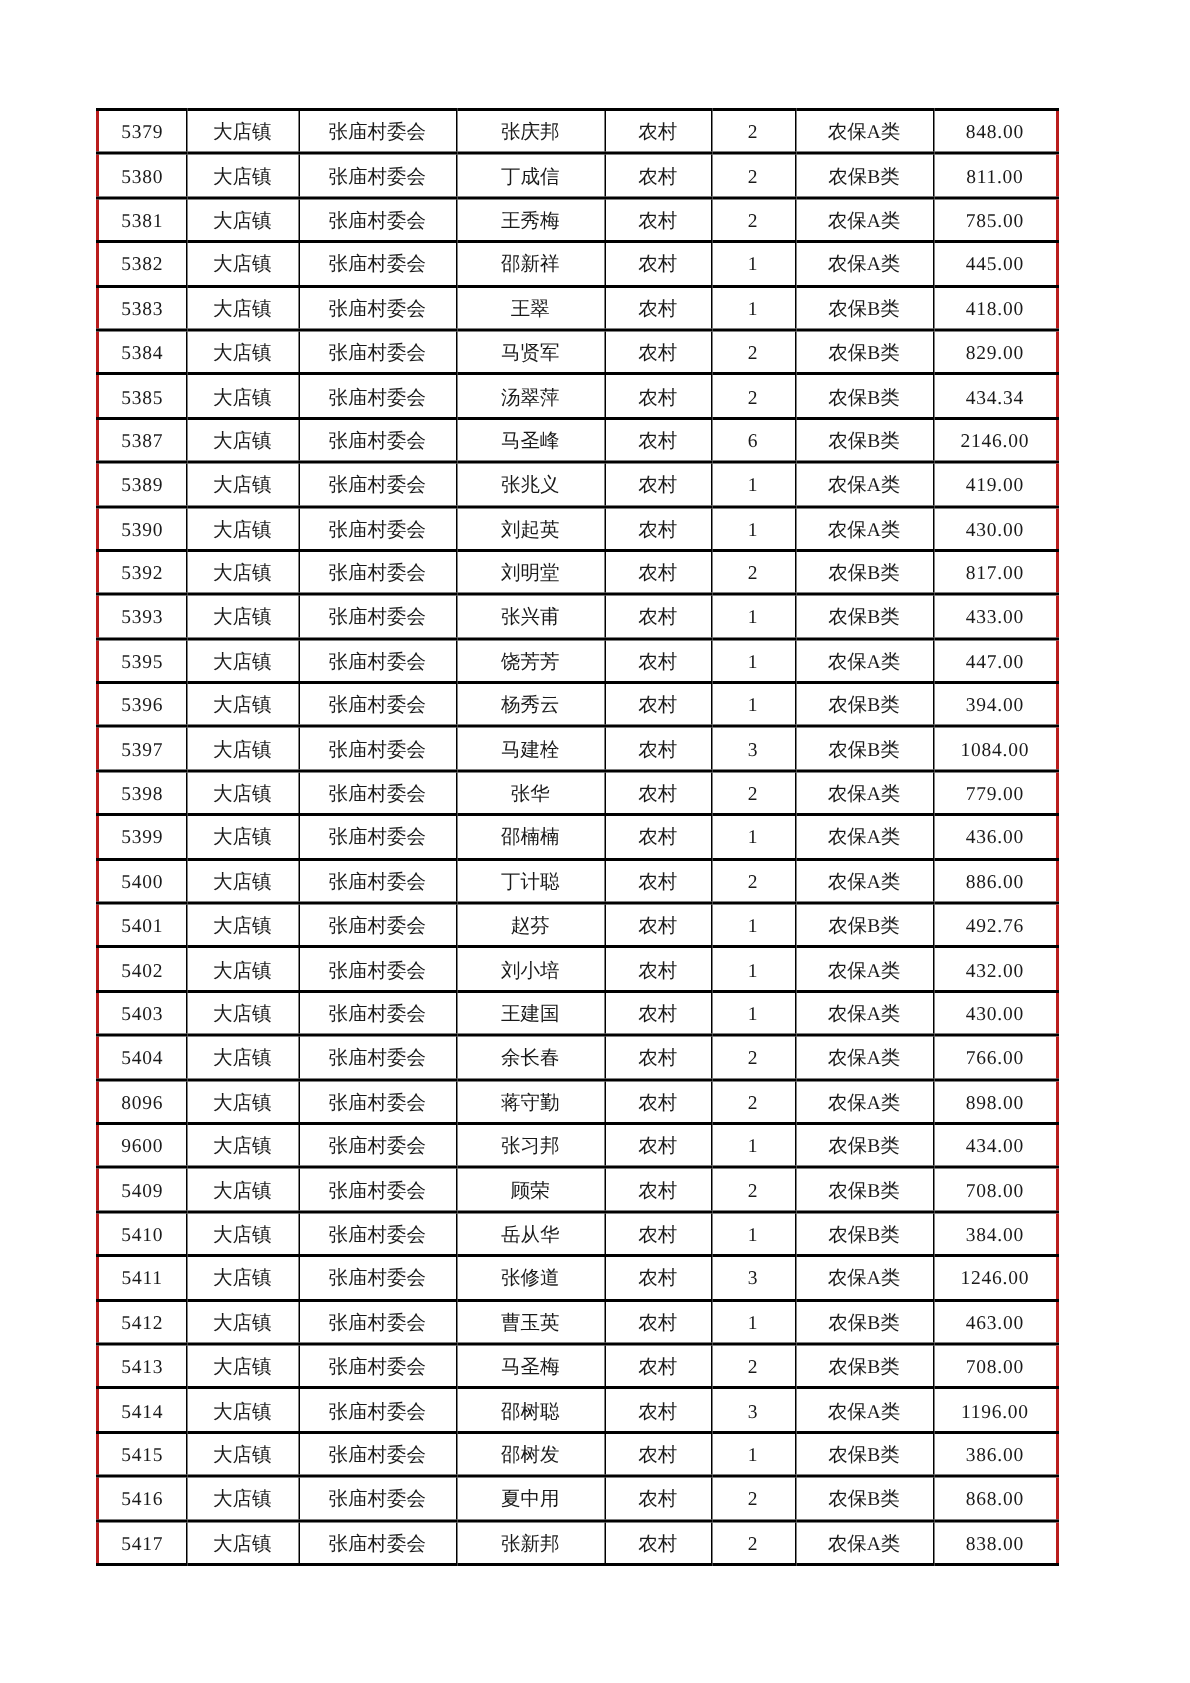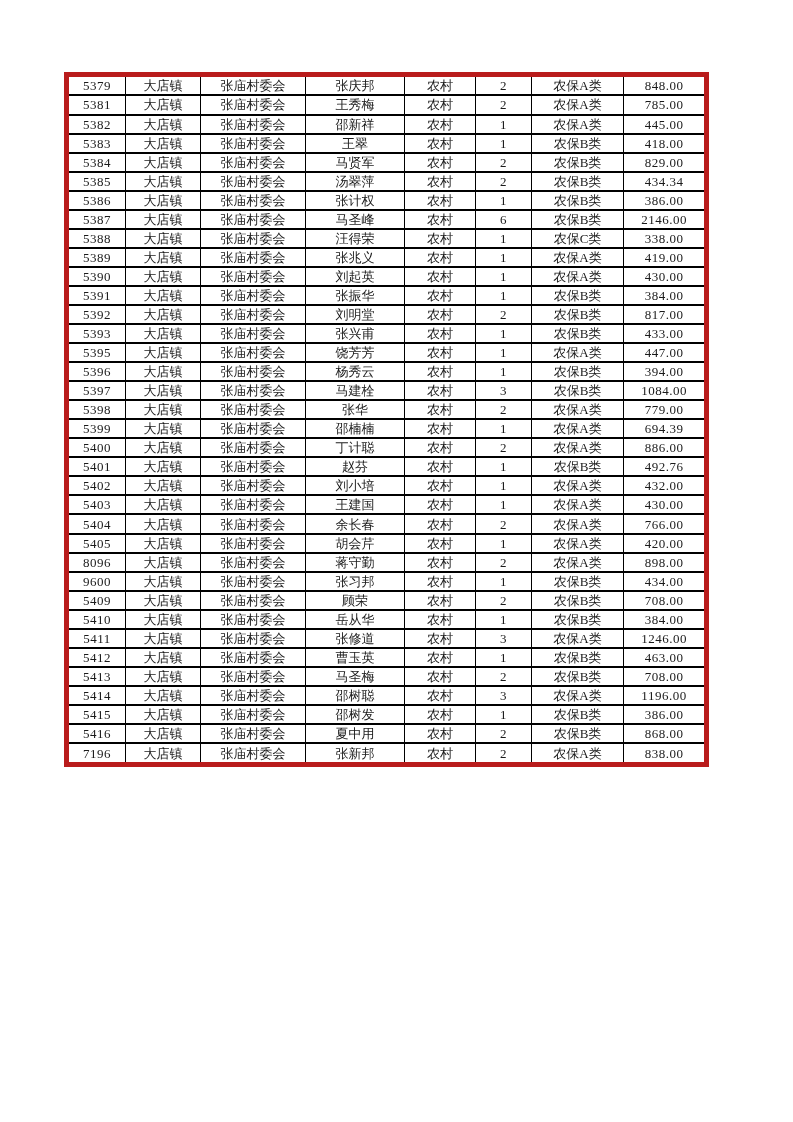--- a/index.html
+++ b/index.html
@@ -14,24 +14,24 @@
     background: #ffffff;
     overflow: hidden;
     font-family: "Liberation Serif", "DejaVu Serif", serif;
     color: #1a1a1a;
   }
   table.data-table {
     position: absolute;
     left: 64px;
     top: 72px;
     width: 640px;
-    height: 695px;
+    height: 972px;
     border-collapse: collapse;
     table-layout: fixed;
-    border: 5px solid #b91c1c;
+    border: 2px solid #b91c1c;
   }
   table.data-table td {
     border-left: 1px solid #000000;
     border-right: 1px solid #000000;
     border-top: 2px solid #000000;
     border-bottom: 2px solid #000000;
     text-align: center;
     vertical-align: middle;
     font-size: 13px;
     line-height: 1;
@@ -64,20 +64,30 @@
           <td class="col-id">5379</td>
           <td class="col-text">大店镇</td>
           <td class="col-text">张庙村委会</td>
           <td class="col-text">张庆邦</td>
           <td class="col-text">农村</td>
           <td class="col-count">2</td>
           <td class="col-text">农保A类</td>
           <td class="col-amount">848.00</td>
         </tr>
         <tr>
+          <td class="col-id">5380</td>
+          <td class="col-text">大店镇</td>
+          <td class="col-text">张庙村委会</td>
+          <td class="col-text">丁成信</td>
+          <td class="col-text">农村</td>
+          <td class="col-count">2</td>
+          <td class="col-text">农保B类</td>
+          <td class="col-amount">811.00</td>
+        </tr>
+        <tr>
           <td class="col-id">5381</td>
           <td class="col-text">大店镇</td>
           <td class="col-text">张庙村委会</td>
           <td class="col-text">王秀梅</td>
           <td class="col-text">农村</td>
           <td class="col-count">2</td>
           <td class="col-text">农保A类</td>
           <td class="col-amount">785.00</td>
         </tr>
         <tr>
@@ -114,311 +124,271 @@
           <td class="col-id">5385</td>
           <td class="col-text">大店镇</td>
           <td class="col-text">张庙村委会</td>
           <td class="col-text">汤翠萍</td>
           <td class="col-text">农村</td>
           <td class="col-count">2</td>
           <td class="col-text">农保B类</td>
           <td class="col-amount">434.34</td>
         </tr>
         <tr>
-          <td class="col-id">5386</td>
-          <td class="col-text">大店镇</td>
-          <td class="col-text">张庙村委会</td>
-          <td class="col-text">张计权</td>
+          <td class="col-id">5387</td>
+          <td class="col-text">大店镇</td>
+          <td class="col-text">张庙村委会</td>
+          <td class="col-text">马圣峰</td>
+          <td class="col-text">农村</td>
+          <td class="col-count">6</td>
+          <td class="col-text">农保B类</td>
+          <td class="col-amount">2146.00</td>
+        </tr>
+        <tr>
+          <td class="col-id">5389</td>
+          <td class="col-text">大店镇</td>
+          <td class="col-text">张庙村委会</td>
+          <td class="col-text">张兆义</td>
+          <td class="col-text">农村</td>
+          <td class="col-count">1</td>
+          <td class="col-text">农保A类</td>
+          <td class="col-amount">419.00</td>
+        </tr>
+        <tr>
+          <td class="col-id">5390</td>
+          <td class="col-text">大店镇</td>
+          <td class="col-text">张庙村委会</td>
+          <td class="col-text">刘起英</td>
+          <td class="col-text">农村</td>
+          <td class="col-count">1</td>
+          <td class="col-text">农保A类</td>
+          <td class="col-amount">430.00</td>
+        </tr>
+        <tr>
+          <td class="col-id">5392</td>
+          <td class="col-text">大店镇</td>
+          <td class="col-text">张庙村委会</td>
+          <td class="col-text">刘明堂</td>
+          <td class="col-text">农村</td>
+          <td class="col-count">2</td>
+          <td class="col-text">农保B类</td>
+          <td class="col-amount">817.00</td>
+        </tr>
+        <tr>
+          <td class="col-id">5393</td>
+          <td class="col-text">大店镇</td>
+          <td class="col-text">张庙村委会</td>
+          <td class="col-text">张兴甫</td>
+          <td class="col-text">农村</td>
+          <td class="col-count">1</td>
+          <td class="col-text">农保B类</td>
+          <td class="col-amount">433.00</td>
+        </tr>
+        <tr>
+          <td class="col-id">5395</td>
+          <td class="col-text">大店镇</td>
+          <td class="col-text">张庙村委会</td>
+          <td class="col-text">饶芳芳</td>
+          <td class="col-text">农村</td>
+          <td class="col-count">1</td>
+          <td class="col-text">农保A类</td>
+          <td class="col-amount">447.00</td>
+        </tr>
+        <tr>
+          <td class="col-id">5396</td>
+          <td class="col-text">大店镇</td>
+          <td class="col-text">张庙村委会</td>
+          <td class="col-text">杨秀云</td>
+          <td class="col-text">农村</td>
+          <td class="col-count">1</td>
+          <td class="col-text">农保B类</td>
+          <td class="col-amount">394.00</td>
+        </tr>
+        <tr>
+          <td class="col-id">5397</td>
+          <td class="col-text">大店镇</td>
+          <td class="col-text">张庙村委会</td>
+          <td class="col-text">马建栓</td>
+          <td class="col-text">农村</td>
+          <td class="col-count">3</td>
+          <td class="col-text">农保B类</td>
+          <td class="col-amount">1084.00</td>
+        </tr>
+        <tr>
+          <td class="col-id">5398</td>
+          <td class="col-text">大店镇</td>
+          <td class="col-text">张庙村委会</td>
+          <td class="col-text">张华</td>
+          <td class="col-text">农村</td>
+          <td class="col-count">2</td>
+          <td class="col-text">农保A类</td>
+          <td class="col-amount">779.00</td>
+        </tr>
+        <tr>
+          <td class="col-id">5399</td>
+          <td class="col-text">大店镇</td>
+          <td class="col-text">张庙村委会</td>
+          <td class="col-text">邵楠楠</td>
+          <td class="col-text">农村</td>
+          <td class="col-count">1</td>
+          <td class="col-text">农保A类</td>
+          <td class="col-amount">436.00</td>
+        </tr>
+        <tr>
+          <td class="col-id">5400</td>
+          <td class="col-text">大店镇</td>
+          <td class="col-text">张庙村委会</td>
+          <td class="col-text">丁计聪</td>
+          <td class="col-text">农村</td>
+          <td class="col-count">2</td>
+          <td class="col-text">农保A类</td>
+          <td class="col-amount">886.00</td>
+        </tr>
+        <tr>
+          <td class="col-id">5401</td>
+          <td class="col-text">大店镇</td>
+          <td class="col-text">张庙村委会</td>
+          <td class="col-text">赵芬</td>
+          <td class="col-text">农村</td>
+          <td class="col-count">1</td>
+          <td class="col-text">农保B类</td>
+          <td class="col-amount">492.76</td>
+        </tr>
+        <tr>
+          <td class="col-id">5402</td>
+          <td class="col-text">大店镇</td>
+          <td class="col-text">张庙村委会</td>
+          <td class="col-text">刘小培</td>
+          <td class="col-text">农村</td>
+          <td class="col-count">1</td>
+          <td class="col-text">农保A类</td>
+          <td class="col-amount">432.00</td>
+        </tr>
+        <tr>
+          <td class="col-id">5403</td>
+          <td class="col-text">大店镇</td>
+          <td class="col-text">张庙村委会</td>
+          <td class="col-text">王建国</td>
+          <td class="col-text">农村</td>
+          <td class="col-count">1</td>
+          <td class="col-text">农保A类</td>
+          <td class="col-amount">430.00</td>
+        </tr>
+        <tr>
+          <td class="col-id">5404</td>
+          <td class="col-text">大店镇</td>
+          <td class="col-text">张庙村委会</td>
+          <td class="col-text">余长春</td>
+          <td class="col-text">农村</td>
+          <td class="col-count">2</td>
+          <td class="col-text">农保A类</td>
+          <td class="col-amount">766.00</td>
+        </tr>
+        <tr>
+          <td class="col-id">8096</td>
+          <td class="col-text">大店镇</td>
+          <td class="col-text">张庙村委会</td>
+          <td class="col-text">蒋守勤</td>
+          <td class="col-text">农村</td>
+          <td class="col-count">2</td>
+          <td class="col-text">农保A类</td>
+          <td class="col-amount">898.00</td>
+        </tr>
+        <tr>
+          <td class="col-id">9600</td>
+          <td class="col-text">大店镇</td>
+          <td class="col-text">张庙村委会</td>
+          <td class="col-text">张习邦</td>
+          <td class="col-text">农村</td>
+          <td class="col-count">1</td>
+          <td class="col-text">农保B类</td>
+          <td class="col-amount">434.00</td>
+        </tr>
+        <tr>
+          <td class="col-id">5409</td>
+          <td class="col-text">大店镇</td>
+          <td class="col-text">张庙村委会</td>
+          <td class="col-text">顾荣</td>
+          <td class="col-text">农村</td>
+          <td class="col-count">2</td>
+          <td class="col-text">农保B类</td>
+          <td class="col-amount">708.00</td>
+        </tr>
+        <tr>
+          <td class="col-id">5410</td>
+          <td class="col-text">大店镇</td>
+          <td class="col-text">张庙村委会</td>
+          <td class="col-text">岳从华</td>
+          <td class="col-text">农村</td>
+          <td class="col-count">1</td>
+          <td class="col-text">农保B类</td>
+          <td class="col-amount">384.00</td>
+        </tr>
+        <tr>
+          <td class="col-id">5411</td>
+          <td class="col-text">大店镇</td>
+          <td class="col-text">张庙村委会</td>
+          <td class="col-text">张修道</td>
+          <td class="col-text">农村</td>
+          <td class="col-count">3</td>
+          <td class="col-text">农保A类</td>
+          <td class="col-amount">1246.00</td>
+        </tr>
+        <tr>
+          <td class="col-id">5412</td>
+          <td class="col-text">大店镇</td>
+          <td class="col-text">张庙村委会</td>
+          <td class="col-text">曹玉英</td>
+          <td class="col-text">农村</td>
+          <td class="col-count">1</td>
+          <td class="col-text">农保B类</td>
+          <td class="col-amount">463.00</td>
+        </tr>
+        <tr>
+          <td class="col-id">5413</td>
+          <td class="col-text">大店镇</td>
+          <td class="col-text">张庙村委会</td>
+          <td class="col-text">马圣梅</td>
+          <td class="col-text">农村</td>
+          <td class="col-count">2</td>
+          <td class="col-text">农保B类</td>
+          <td class="col-amount">708.00</td>
+        </tr>
+        <tr>
+          <td class="col-id">5414</td>
+          <td class="col-text">大店镇</td>
+          <td class="col-text">张庙村委会</td>
+          <td class="col-text">邵树聪</td>
+          <td class="col-text">农村</td>
+          <td class="col-count">3</td>
+          <td class="col-text">农保A类</td>
+          <td class="col-amount">1196.00</td>
+        </tr>
+        <tr>
+          <td class="col-id">5415</td>
+          <td class="col-text">大店镇</td>
+          <td class="col-text">张庙村委会</td>
+          <td class="col-text">邵树发</td>
           <td class="col-text">农村</td>
           <td class="col-count">1</td>
           <td class="col-text">农保B类</td>
           <td class="col-amount">386.00</td>
         </tr>
         <tr>
-          <td class="col-id">5387</td>
-          <td class="col-text">大店镇</td>
-          <td class="col-text">张庙村委会</td>
-          <td class="col-text">马圣峰</td>
-          <td class="col-text">农村</td>
-          <td class="col-count">6</td>
-          <td class="col-text">农保B类</td>
-          <td class="col-amount">2146.00</td>
-        </tr>
-        <tr>
-          <td class="col-id">5388</td>
-          <td class="col-text">大店镇</td>
-          <td class="col-text">张庙村委会</td>
-          <td class="col-text">汪得荣</td>
-          <td class="col-text">农村</td>
-          <td class="col-count">1</td>
-          <td class="col-text">农保C类</td>
-          <td class="col-amount">338.00</td>
-        </tr>
-        <tr>
-          <td class="col-id">5389</td>
-          <td class="col-text">大店镇</td>
-          <td class="col-text">张庙村委会</td>
-          <td class="col-text">张兆义</td>
-          <td class="col-text">农村</td>
-          <td class="col-count">1</td>
-          <td class="col-text">农保A类</td>
-          <td class="col-amount">419.00</td>
-        </tr>
-        <tr>
-          <td class="col-id">5390</td>
-          <td class="col-text">大店镇</td>
-          <td class="col-text">张庙村委会</td>
-          <td class="col-text">刘起英</td>
-          <td class="col-text">农村</td>
-          <td class="col-count">1</td>
-          <td class="col-text">农保A类</td>
-          <td class="col-amount">430.00</td>
-        </tr>
-        <tr>
-          <td class="col-id">5391</td>
-          <td class="col-text">大店镇</td>
-          <td class="col-text">张庙村委会</td>
-          <td class="col-text">张振华</td>
-          <td class="col-text">农村</td>
-          <td class="col-count">1</td>
-          <td class="col-text">农保B类</td>
-          <td class="col-amount">384.00</td>
-        </tr>
-        <tr>
-          <td class="col-id">5392</td>
-          <td class="col-text">大店镇</td>
-          <td class="col-text">张庙村委会</td>
-          <td class="col-text">刘明堂</td>
-          <td class="col-text">农村</td>
-          <td class="col-count">2</td>
-          <td class="col-text">农保B类</td>
-          <td class="col-amount">817.00</td>
-        </tr>
-        <tr>
-          <td class="col-id">5393</td>
-          <td class="col-text">大店镇</td>
-          <td class="col-text">张庙村委会</td>
-          <td class="col-text">张兴甫</td>
-          <td class="col-text">农村</td>
-          <td class="col-count">1</td>
-          <td class="col-text">农保B类</td>
-          <td class="col-amount">433.00</td>
-        </tr>
-        <tr>
-          <td class="col-id">5395</td>
-          <td class="col-text">大店镇</td>
-          <td class="col-text">张庙村委会</td>
-          <td class="col-text">饶芳芳</td>
-          <td class="col-text">农村</td>
-          <td class="col-count">1</td>
-          <td class="col-text">农保A类</td>
-          <td class="col-amount">447.00</td>
-        </tr>
-        <tr>
-          <td class="col-id">5396</td>
-          <td class="col-text">大店镇</td>
-          <td class="col-text">张庙村委会</td>
-          <td class="col-text">杨秀云</td>
-          <td class="col-text">农村</td>
-          <td class="col-count">1</td>
-          <td class="col-text">农保B类</td>
-          <td class="col-amount">394.00</td>
-        </tr>
-        <tr>
-          <td class="col-id">5397</td>
-          <td class="col-text">大店镇</td>
-          <td class="col-text">张庙村委会</td>
-          <td class="col-text">马建栓</td>
-          <td class="col-text">农村</td>
-          <td class="col-count">3</td>
-          <td class="col-text">农保B类</td>
-          <td class="col-amount">1084.00</td>
-        </tr>
-        <tr>
-          <td class="col-id">5398</td>
-          <td class="col-text">大店镇</td>
-          <td class="col-text">张庙村委会</td>
-          <td class="col-text">张华</td>
-          <td class="col-text">农村</td>
-          <td class="col-count">2</td>
-          <td class="col-text">农保A类</td>
-          <td class="col-amount">779.00</td>
-        </tr>
-        <tr>
-          <td class="col-id">5399</td>
-          <td class="col-text">大店镇</td>
-          <td class="col-text">张庙村委会</td>
-          <td class="col-text">邵楠楠</td>
-          <td class="col-text">农村</td>
-          <td class="col-count">1</td>
-          <td class="col-text">农保A类</td>
-          <td class="col-amount">694.39</td>
-        </tr>
-        <tr>
-          <td class="col-id">5400</td>
-          <td class="col-text">大店镇</td>
-          <td class="col-text">张庙村委会</td>
-          <td class="col-text">丁计聪</td>
-          <td class="col-text">农村</td>
-          <td class="col-count">2</td>
-          <td class="col-text">农保A类</td>
-          <td class="col-amount">886.00</td>
-        </tr>
-        <tr>
-          <td class="col-id">5401</td>
-          <td class="col-text">大店镇</td>
-          <td class="col-text">张庙村委会</td>
-          <td class="col-text">赵芬</td>
-          <td class="col-text">农村</td>
-          <td class="col-count">1</td>
-          <td class="col-text">农保B类</td>
-          <td class="col-amount">492.76</td>
-        </tr>
-        <tr>
-          <td class="col-id">5402</td>
-          <td class="col-text">大店镇</td>
-          <td class="col-text">张庙村委会</td>
-          <td class="col-text">刘小培</td>
-          <td class="col-text">农村</td>
-          <td class="col-count">1</td>
-          <td class="col-text">农保A类</td>
-          <td class="col-amount">432.00</td>
-        </tr>
-        <tr>
-          <td class="col-id">5403</td>
-          <td class="col-text">大店镇</td>
-          <td class="col-text">张庙村委会</td>
-          <td class="col-text">王建国</td>
-          <td class="col-text">农村</td>
-          <td class="col-count">1</td>
-          <td class="col-text">农保A类</td>
-          <td class="col-amount">430.00</td>
-        </tr>
-        <tr>
-          <td class="col-id">5404</td>
-          <td class="col-text">大店镇</td>
-          <td class="col-text">张庙村委会</td>
-          <td class="col-text">余长春</td>
-          <td class="col-text">农村</td>
-          <td class="col-count">2</td>
-          <td class="col-text">农保A类</td>
-          <td class="col-amount">766.00</td>
-        </tr>
-        <tr>
-          <td class="col-id">5405</td>
-          <td class="col-text">大店镇</td>
-          <td class="col-text">张庙村委会</td>
-          <td class="col-text">胡会芹</td>
-          <td class="col-text">农村</td>
-          <td class="col-count">1</td>
-          <td class="col-text">农保A类</td>
-          <td class="col-amount">420.00</td>
-        </tr>
-        <tr>
-          <td class="col-id">8096</td>
-          <td class="col-text">大店镇</td>
-          <td class="col-text">张庙村委会</td>
-          <td class="col-text">蒋守勤</td>
-          <td class="col-text">农村</td>
-          <td class="col-count">2</td>
-          <td class="col-text">农保A类</td>
-          <td class="col-amount">898.00</td>
-        </tr>
-        <tr>
-          <td class="col-id">9600</td>
-          <td class="col-text">大店镇</td>
-          <td class="col-text">张庙村委会</td>
-          <td class="col-text">张习邦</td>
-          <td class="col-text">农村</td>
-          <td class="col-count">1</td>
-          <td class="col-text">农保B类</td>
-          <td class="col-amount">434.00</td>
-        </tr>
-        <tr>
-          <td class="col-id">5409</td>
-          <td class="col-text">大店镇</td>
-          <td class="col-text">张庙村委会</td>
-          <td class="col-text">顾荣</td>
-          <td class="col-text">农村</td>
-          <td class="col-count">2</td>
-          <td class="col-text">农保B类</td>
-          <td class="col-amount">708.00</td>
-        </tr>
-        <tr>
-          <td class="col-id">5410</td>
-          <td class="col-text">大店镇</td>
-          <td class="col-text">张庙村委会</td>
-          <td class="col-text">岳从华</td>
-          <td class="col-text">农村</td>
-          <td class="col-count">1</td>
-          <td class="col-text">农保B类</td>
-          <td class="col-amount">384.00</td>
-        </tr>
-        <tr>
-          <td class="col-id">5411</td>
-          <td class="col-text">大店镇</td>
-          <td class="col-text">张庙村委会</td>
-          <td class="col-text">张修道</td>
-          <td class="col-text">农村</td>
-          <td class="col-count">3</td>
-          <td class="col-text">农保A类</td>
-          <td class="col-amount">1246.00</td>
-        </tr>
-        <tr>
-          <td class="col-id">5412</td>
-          <td class="col-text">大店镇</td>
-          <td class="col-text">张庙村委会</td>
-          <td class="col-text">曹玉英</td>
-          <td class="col-text">农村</td>
-          <td class="col-count">1</td>
-          <td class="col-text">农保B类</td>
-          <td class="col-amount">463.00</td>
-        </tr>
-        <tr>
-          <td class="col-id">5413</td>
-          <td class="col-text">大店镇</td>
-          <td class="col-text">张庙村委会</td>
-          <td class="col-text">马圣梅</td>
-          <td class="col-text">农村</td>
-          <td class="col-count">2</td>
-          <td class="col-text">农保B类</td>
-          <td class="col-amount">708.00</td>
-        </tr>
-        <tr>
-          <td class="col-id">5414</td>
-          <td class="col-text">大店镇</td>
-          <td class="col-text">张庙村委会</td>
-          <td class="col-text">邵树聪</td>
-          <td class="col-text">农村</td>
-          <td class="col-count">3</td>
-          <td class="col-text">农保A类</td>
-          <td class="col-amount">1196.00</td>
-        </tr>
-        <tr>
-          <td class="col-id">5415</td>
-          <td class="col-text">大店镇</td>
-          <td class="col-text">张庙村委会</td>
-          <td class="col-text">邵树发</td>
-          <td class="col-text">农村</td>
-          <td class="col-count">1</td>
-          <td class="col-text">农保B类</td>
-          <td class="col-amount">386.00</td>
-        </tr>
-        <tr>
           <td class="col-id">5416</td>
           <td class="col-text">大店镇</td>
           <td class="col-text">张庙村委会</td>
           <td class="col-text">夏中用</td>
           <td class="col-text">农村</td>
           <td class="col-count">2</td>
           <td class="col-text">农保B类</td>
           <td class="col-amount">868.00</td>
         </tr>
         <tr>
-          <td class="col-id">7196</td>
+          <td class="col-id">5417</td>
           <td class="col-text">大店镇</td>
           <td class="col-text">张庙村委会</td>
           <td class="col-text">张新邦</td>
           <td class="col-text">农村</td>
           <td class="col-count">2</td>
           <td class="col-text">农保A类</td>
           <td class="col-amount">838.00</td>
         </tr>
       </tbody>
   </table>

